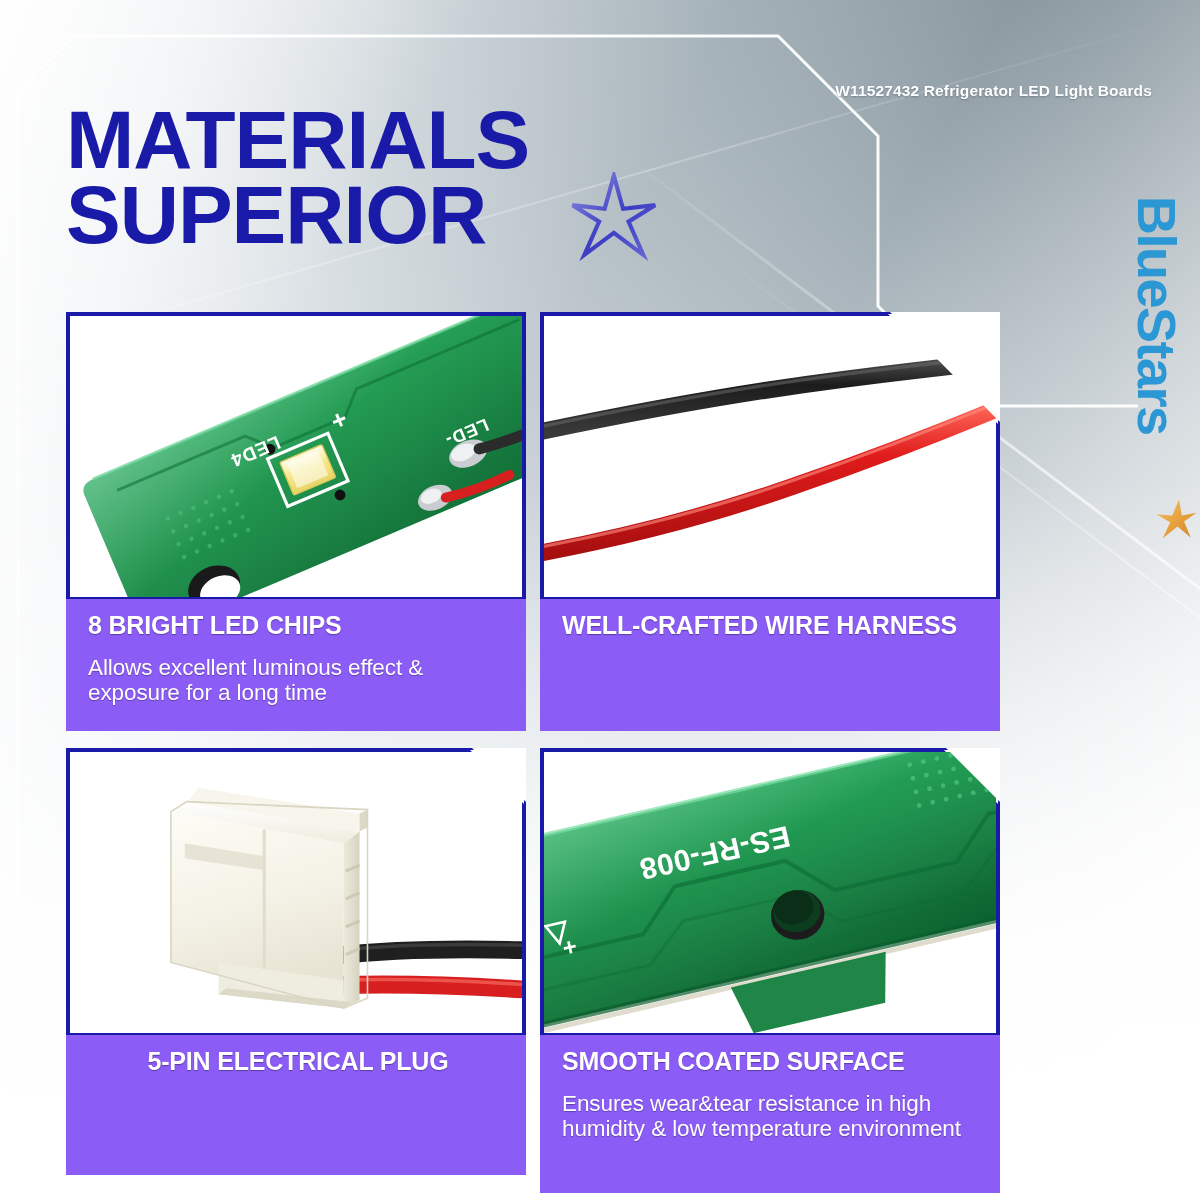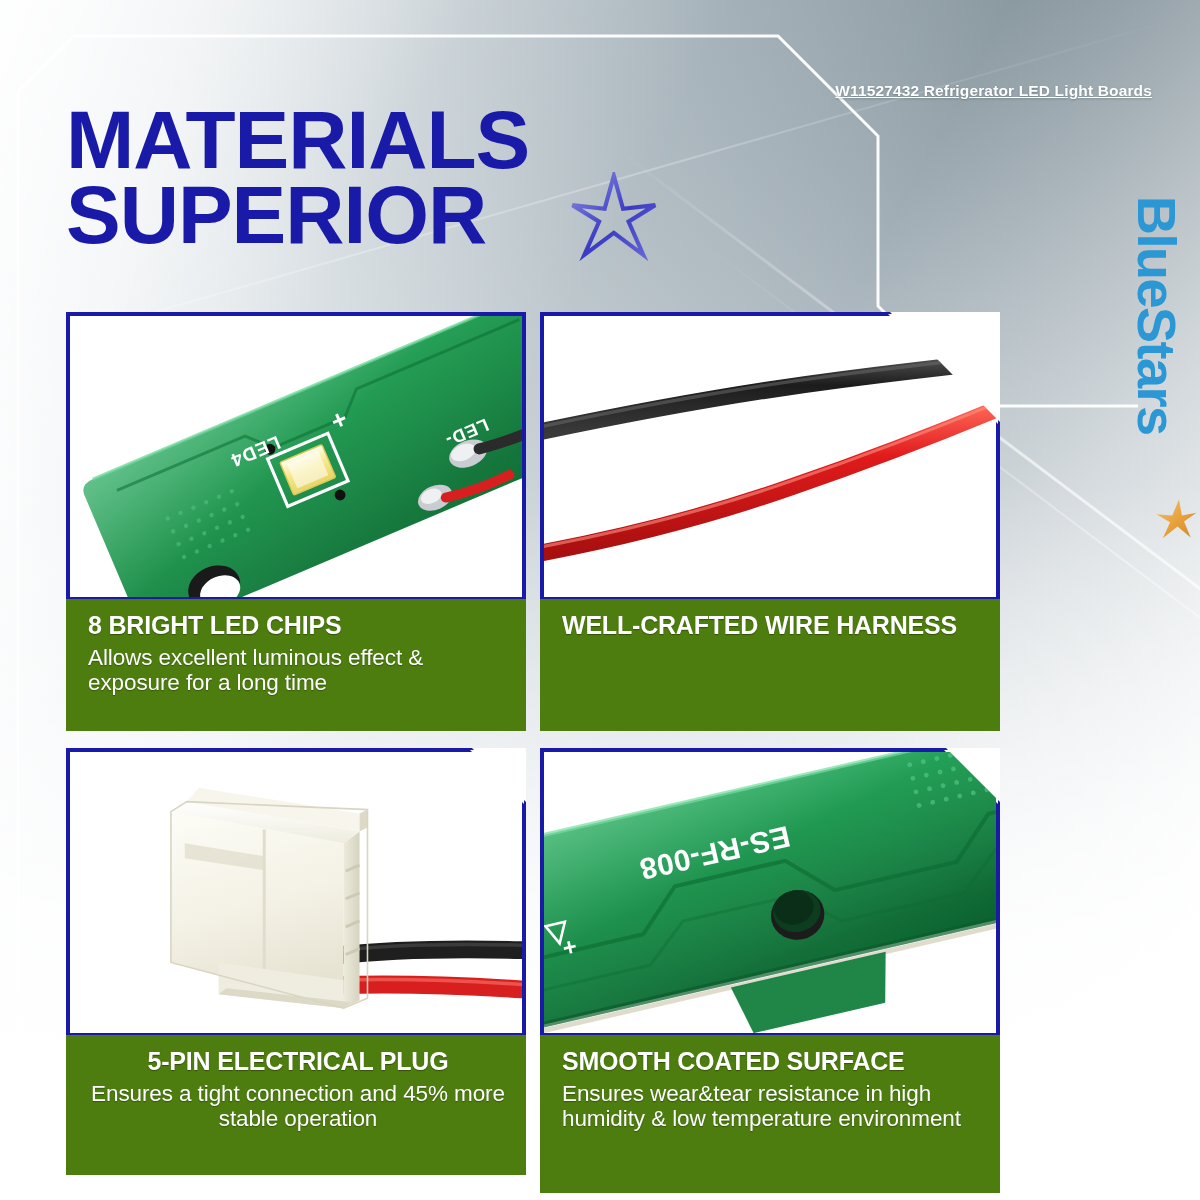--- a/index.html
+++ b/index.html
@@ -80,21 +80,20 @@
   .part-number {
     position: absolute;
     top: 82px;
     right: 48px;
     font-size: 15.5px;
     font-weight: bold;
     color: #ffffff;
     letter-spacing: 0.15px;
     white-space: nowrap;
     text-shadow: 0 1px 2px rgba(40,55,65,.35);
-    text-decoration: underline;
   }
 
   
   .headline {
     position: absolute;
     left: 66px;
     top: 96px;
     width: 660px;
   }
   .headline-line {
@@ -197,39 +196,39 @@
   }
   .photo-stage {
     position: absolute;
     inset: 2px;
     overflow: hidden;
     background: #fff;
   }
   .photo-stage svg { display: block; width: 100%; height: 100%; }
 
   .card-caption {
-    background: #4d7c0f;
+    background: #8b5cf6;
     color: #ffffff;
     padding: 13px 18px 15px 22px;
     box-sizing: border-box;
   }
   .cap-title {
     display: block;
     font-size: 25px;
     font-weight: bold;
     line-height: 1.06;
     letter-spacing: -0.2px;
     text-shadow: 0 1px 1px rgba(0,0,0,.35);
   }
   .cap-body {
     display: block;
     font-size: 22.5px;
     font-weight: normal;
     line-height: 1.14;
-    margin-top: 6px;
+    margin-top: 16px;
     letter-spacing: -0.1px;
     text-shadow: 0 1px 1px rgba(0,0,0,.30);
   }
   .cap-h1 { height: 132px; }
   .cap-h2 { height: 132px; }
   .cap-h3 { height: 140px; text-align: center; }
   .cap-h4 { height: 158px; }
 </style>
 </head>
 <body>
@@ -470,21 +469,20 @@
               <path d="M 150 212 L 150 244 L 276 258 L 276 230 Z" fill="#efece0"></path>
               <path d="M 150 244 L 276 258 L 284 252 L 158 238 Z" fill="#dcd9c7"></path>
 
               <path d="M 102 60 L 118 50 L 300 58 L 300 248 L 276 258 L 102 212 Z" fill="none" stroke="#d8d5c2" stroke-width="1.6"></path>
             </svg>
           </div>
           <div class="inner-edge"></div>
         </div>
         <div class="card-caption cap-h3">
           <span class="cap-title">5-PIN ELECTRICAL PLUG</span>
-          <span class="cap-body">Ensures a tight connection and 45% more stable operation</span>
         </div>
       </div>
 
       <div class="card">
         <div class="card-photo notch-sm">
           <div class="photo-stage">
             <svg viewBox="0 0 456 283" preserveAspectRatio="xMidYMid slice">
               <defs>
                 <linearGradient id="pcb4" x1="0" y1="0" x2="0.3" y2="1">
                   <stop offset="0%" stop-color="#27ae60"></stop>

